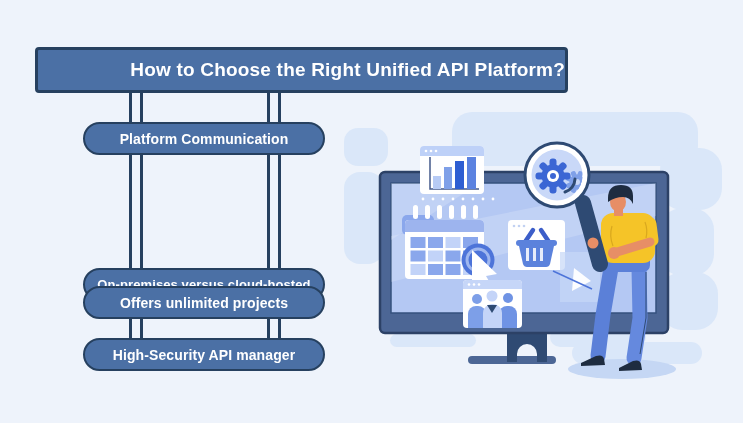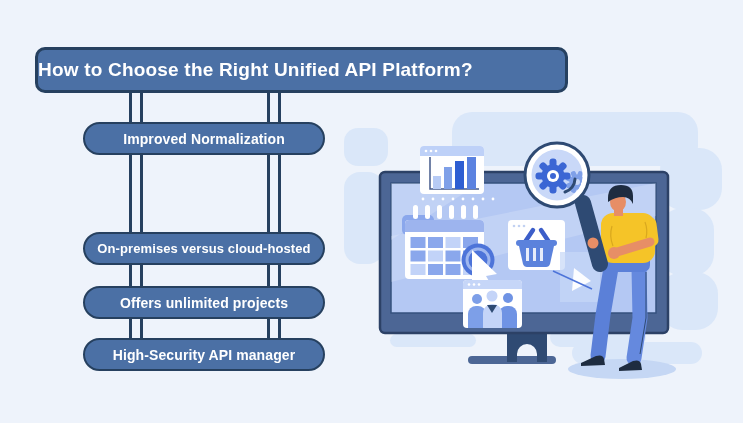--- a/index.html
+++ b/index.html
@@ -11,53 +11,53 @@
   }
   .stage{position:absolute;inset:0;width:743px;height:423px;}
   .rail{
     position:absolute;width:3px;background:var(--connector,#26405f);
     top:91px;height:264px;z-index:1;
   }
   .title-bar{
     position:absolute;left:35px;top:47px;width:533px;height:46px;
     background:var(--node-fill,#4b70a5);
     border:3px solid var(--node-border,#26405f);
-    border-radius:10px;box-sizing:border-box;
-    display:flex;align-items:center;justify-content:flex-start;
+    border-radius:4px;box-sizing:border-box;
+    display:flex;align-items:center;justify-content:flex-end;
     color:var(--node-text,#fff);font-weight:700;font-size:19px;letter-spacing:.2px;
     z-index:2;
   }
   .pill{
     position:absolute;left:83px;width:242px;height:33px;
     background:var(--node-fill,#4b70a5);
     border:2.5px solid var(--node-border,#26405f);
     border-radius:17px;box-sizing:border-box;
     display:flex;align-items:center;justify-content:center;
     color:var(--node-text,#fff);font-weight:700;font-size:14px;letter-spacing:.1px;
     z-index:2;white-space:nowrap;
   }
-  .pill.small{font-size:13px;}
+  .pill.small{font-size:13px;margin-top:36px;}
   .illus{position:absolute;left:340px;top:100px;width:403px;height:300px;z-index:0;}
 </style>
 </head>
 <body style="--bg: #eef3fb; --node-fill: #4b70a5; --node-border: #26405f; --node-text: #ffffff; --connector: #26405f; --screen: #b4c8f3;">
 
 <div class="stage">
 
   <div class="rail" style="left:129px"></div>
   <div class="rail" style="left:140px"></div>
   <div class="rail" style="left:267px"></div>
   <div class="rail" style="left:278px"></div>
 
   <div class="title-bar">
     <span>How to Choose the Right Unified API Platform?</span>
   </div>
 
   <div class="pill" style="top:122px">
-    <span>Improved Normalization</span>
+    <span>Platform Communication</span>
   </div>
   <div class="pill small" style="top:232px">
     <span>On-premises versus cloud-hosted</span>
   </div>
   <div class="pill" style="top:286px">
     <span>Offers unlimited projects</span>
   </div>
   <div class="pill" style="top:338px">
     <span>High-Security API manager</span>
   </div>

